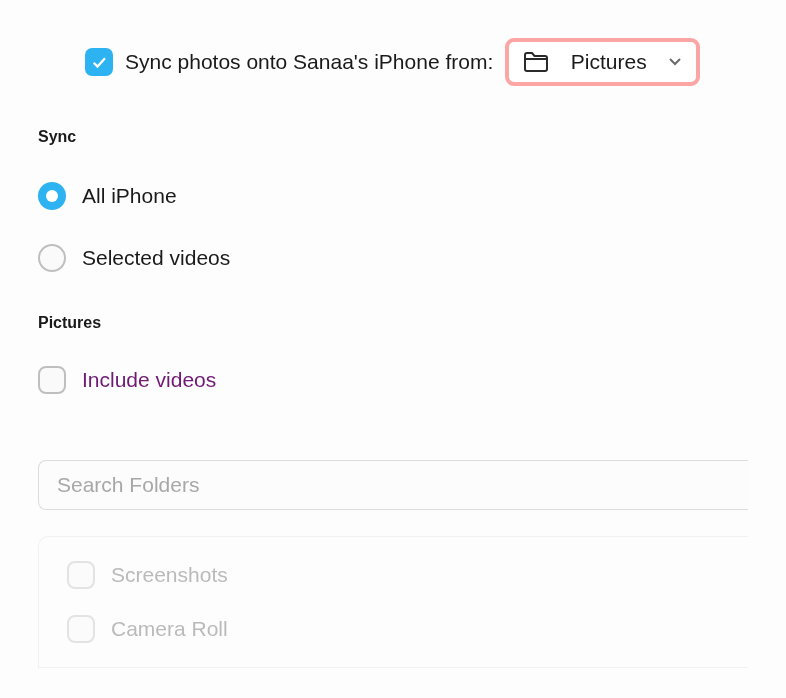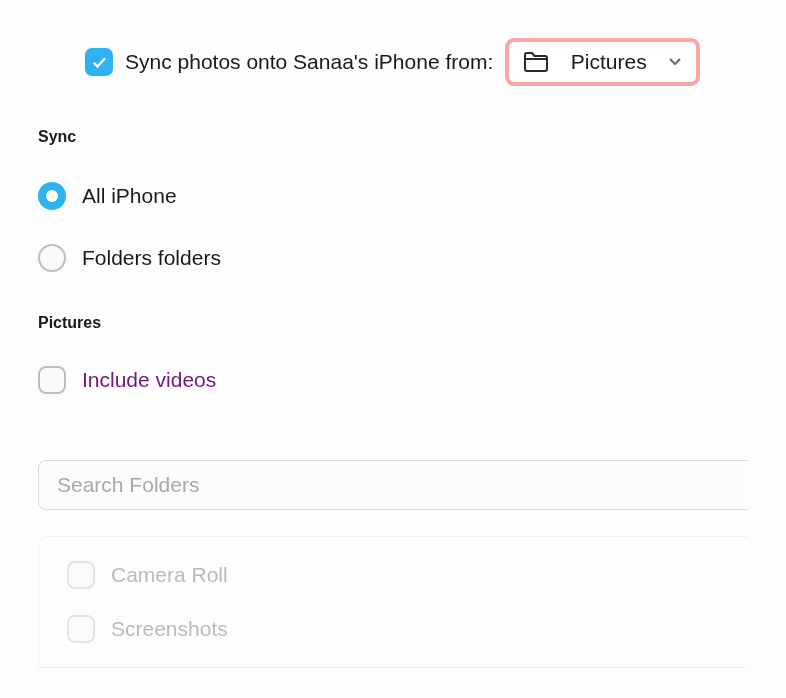--- a/index.html
+++ b/index.html
@@ -213,38 +213,38 @@
 
   <div class="radio-row">
     <div class="radio-outer radio-selected">
       <div class="radio-selected-inner"></div>
     </div>
     <span class="radio-label">All iPhone</span>
   </div>
 
   <div class="radio-row">
     <div class="radio-outer radio-unselected"></div>
-    <span class="radio-label">Folders folders</span>
+    <span class="radio-label">Selected videos</span>
   </div>
 
   <div class="section-title options">Pictures</div>
 
   <div class="checkbox-row">
     <div class="checkbox-unchecked"></div>
     <span class="checkbox-label">Include videos</span>
   </div>
 
   <div class="search-row">
     <input type="text" class="search-input" placeholder="Search Folders" style="">
   </div>
 
   <div class="folders-box">
     <div class="folder-item">
       <div class="folder-checkbox"></div>
-      <span class="folder-item-label">Camera Roll</span>
+      <span class="folder-item-label">Screenshots</span>
     </div>
     <div class="folder-item">
       <div class="folder-checkbox"></div>
-      <span class="folder-item-label">Screenshots</span>
+      <span class="folder-item-label">Camera Roll</span>
     </div>
   </div>
 
 </div>
 
 </body></html>

